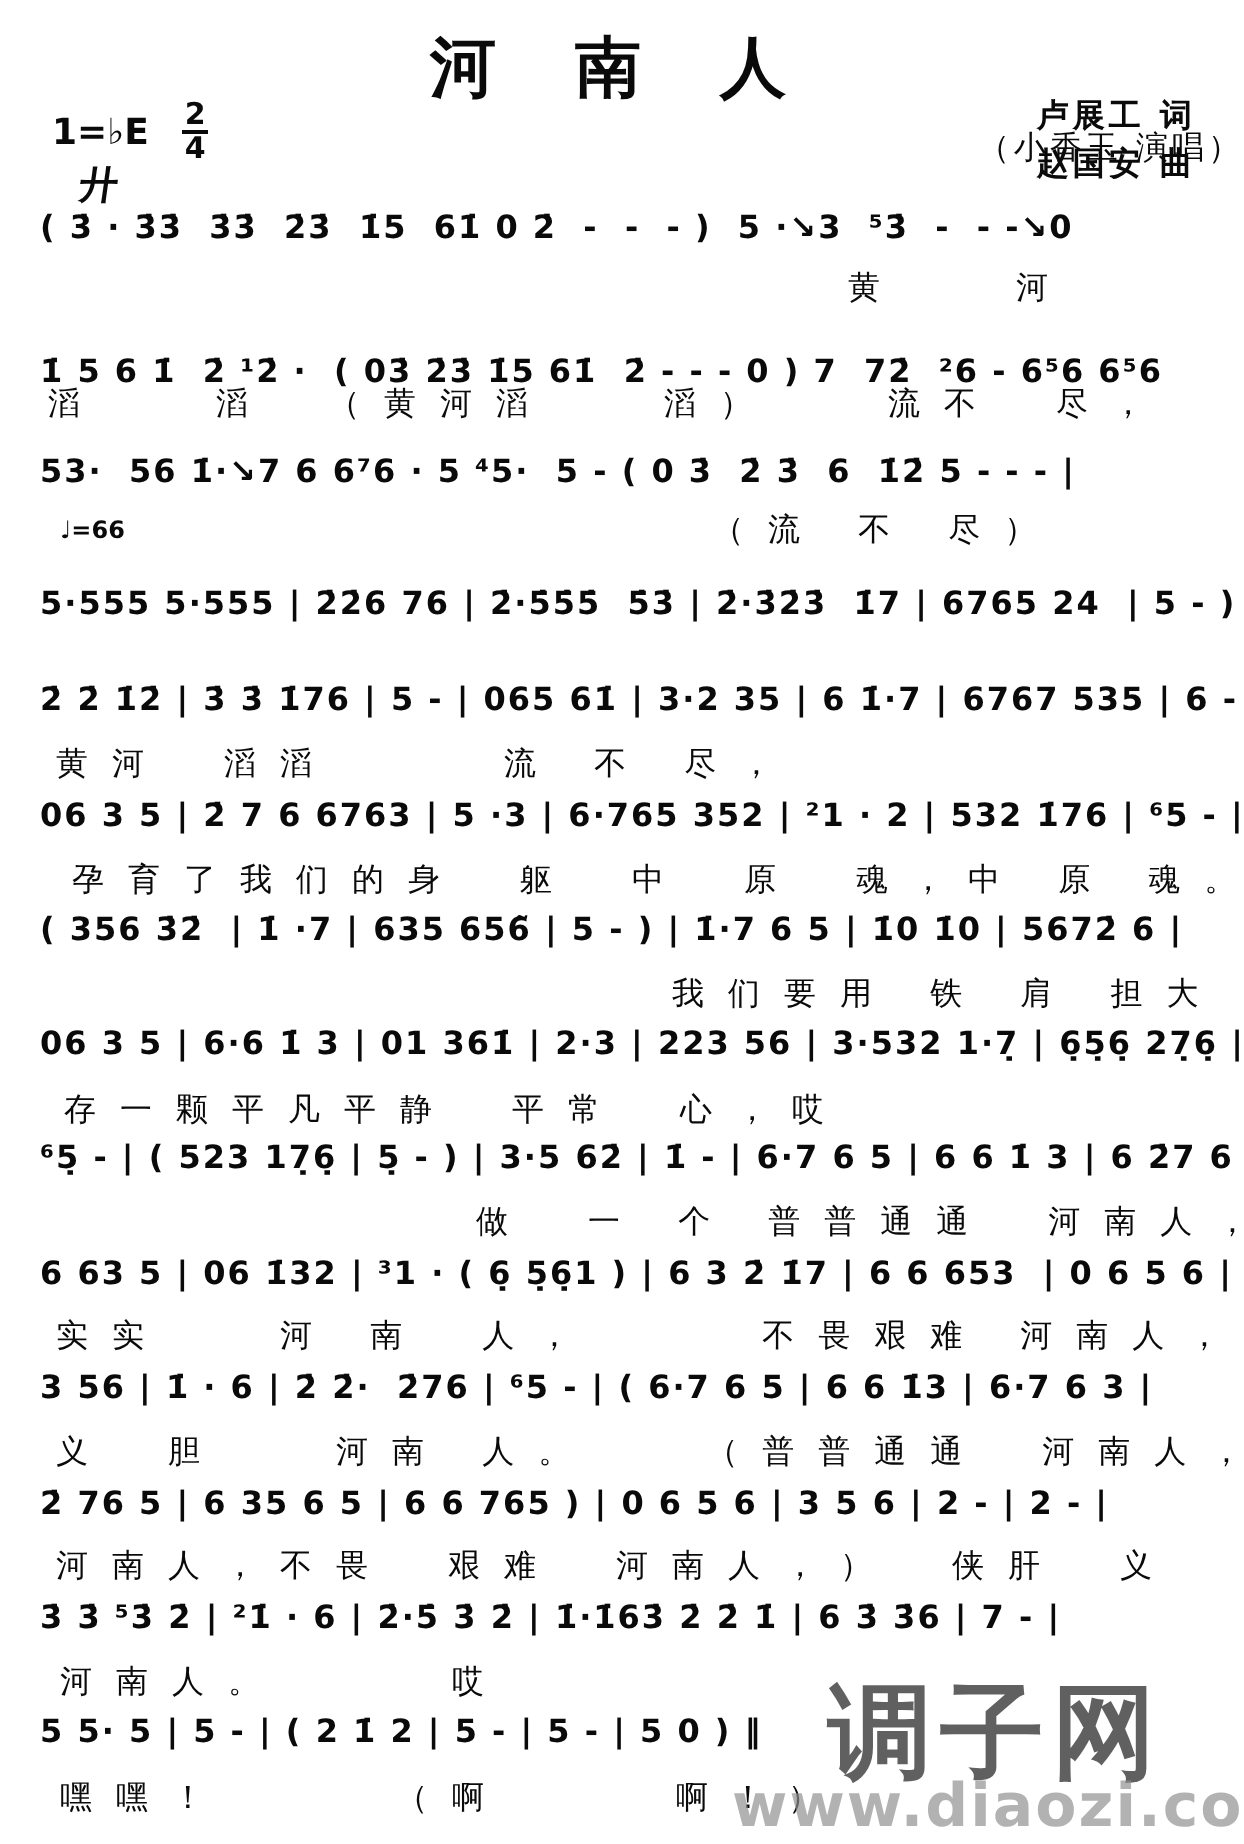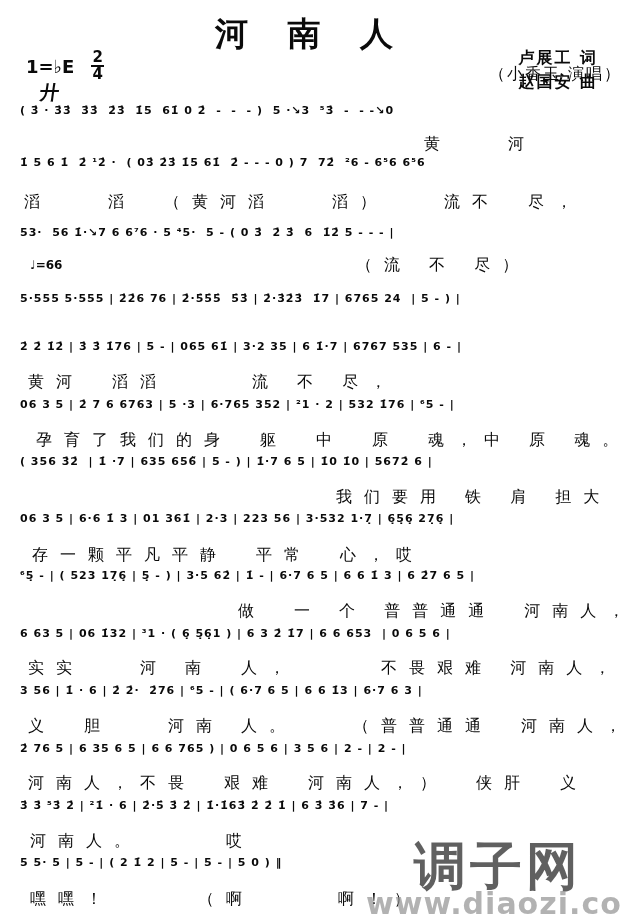--- a/index.html
+++ b/index.html
@@ -12,26 +12,26 @@
   .keyblock{position:absolute;top:50px;left:26px;font-size:18px;font-weight:bold;
             display:flex;align-items:center;gap:17px;}
   .meter{display:inline-flex;flex-direction:column;line-height:1.02;font-size:15px;
          text-align:center;font-weight:bold;}
   .meter .num{border-bottom:2px solid #0a0a0a;padding:0 1px;}
   .credits{position:absolute;top:46px;right:24px;text-align:center;font-size:16px;
            font-weight:bold;line-height:1.5;letter-spacing:2px;}
   .freemark{position:absolute;top:80px;left:40px;font-size:19px;font-weight:bold;
             transform:skewX(-8deg);}
   .tempo{position:absolute;top:258px;left:30px;font-size:12px;font-weight:bold;}
-  .notes{position:absolute;left:20px;width:600px;font-size:11px;font-weight:bold;
+  .notes{position:absolute;left:20px;width:600px;font-size:16px;font-weight:bold;
          white-space:pre;letter-spacing:1px;}
   .lyr{position:absolute;font-size:16px;letter-spacing:12px;white-space:pre;
        font-family:"DejaVu Serif","Liberation Serif",serif;}
   .n1{top:104px}.l1{top:134px;left:424px}
-  .n2{top:156px}.l2{top:192px;left:24px}
+  .n2{top:176px}.l2{top:192px;left:24px}
   .n3{top:226px}.l3{top:255px;left:356px}
   .n4{top:292px}.l4{top:322px;left:24px}
   .n5{top:340px}.l5{top:372px;left:28px}
   .n6{top:398px}.l6{top:430px;left:36px}
   .n7{top:455px}.l7{top:487px;left:336px}
   .n8{top:512px}.l8{top:545px;left:32px}
   .n9{top:569px}.l9{top:601px;left:238px}
   .n10{top:627px}.l10{top:658px;left:28px}
   .n11{top:684px}.l11{top:716px;left:28px}
   .n12{top:742px}.l12{top:773px;left:28px}

